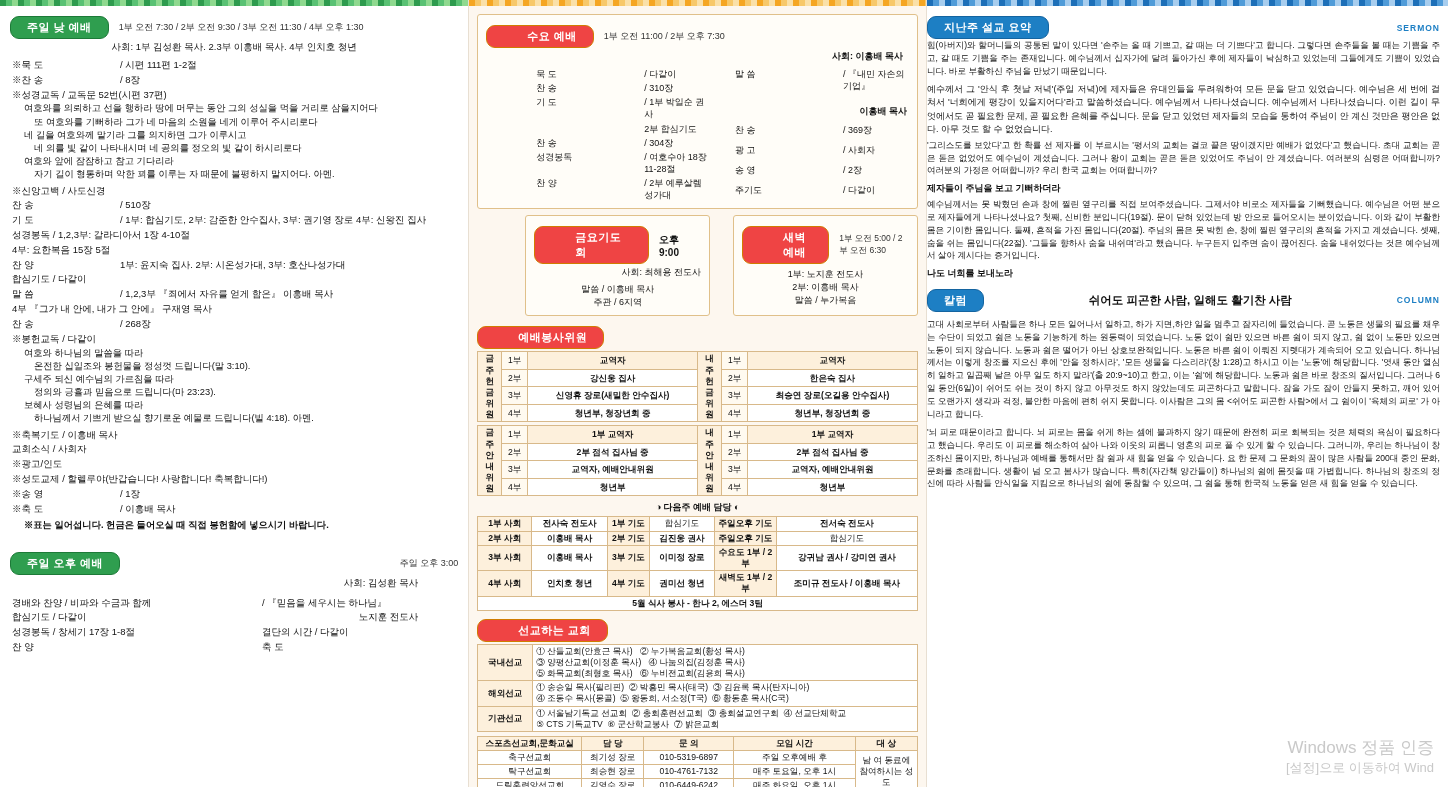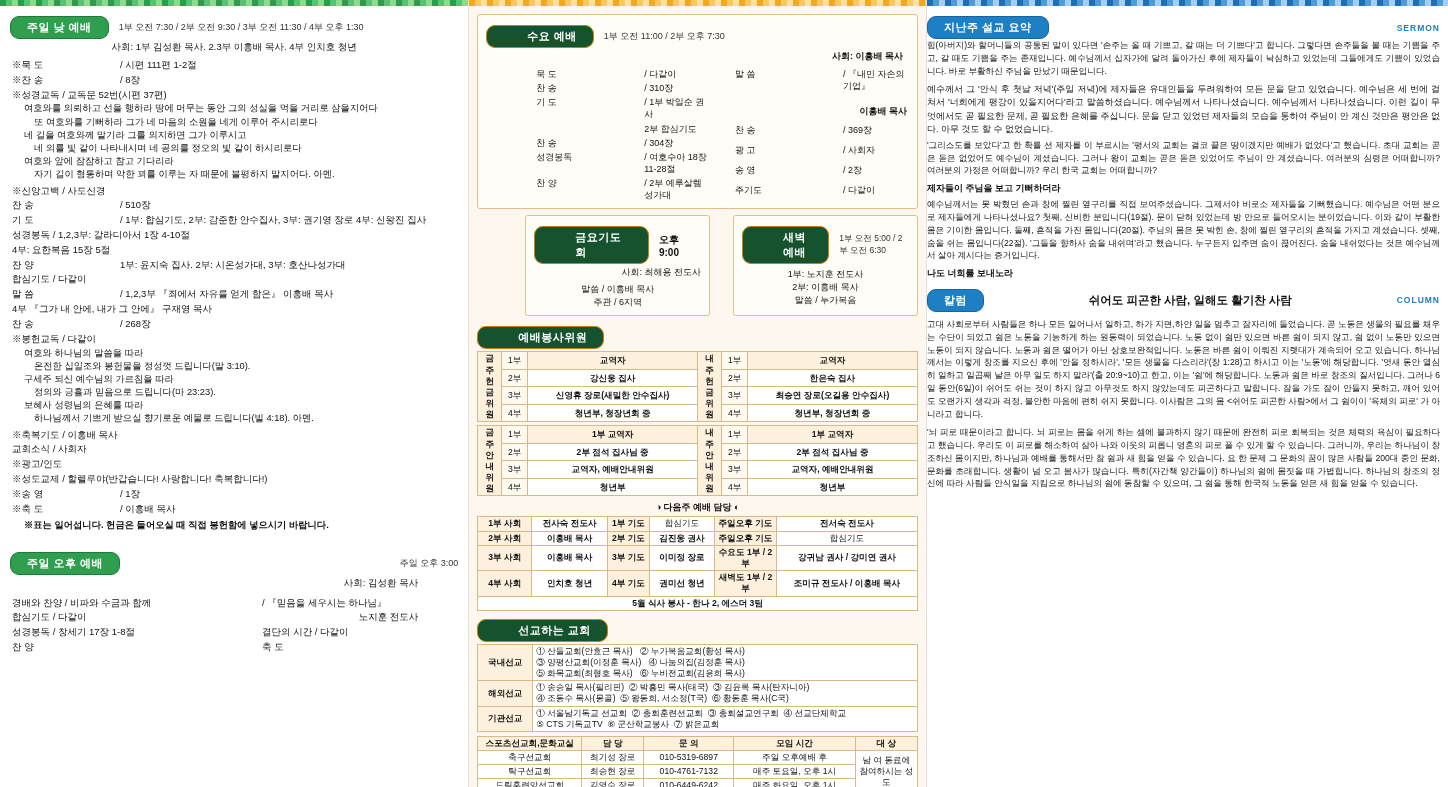--- a/index.html
+++ b/index.html
@@ -26,21 +26,21 @@
   .stripe-green { background:repeating-linear-gradient(90deg,#2e9b4e 0 6px,#59c173 6px 12px,#8fd98f 12px 18px); }
   .stripe-orange{ background:repeating-linear-gradient(90deg,#f5a623 0 6px,#f7c86a 6px 12px,#fae0a8 12px 18px); }
   .stripe-blue  { background:repeating-linear-gradient(90deg,#1d6fb8 0 6px,#4f9bd8 6px 12px,#a7cdee 12px 18px); }
 
   
   .pill {
     display:inline-block; color:#fff; font-weight:bold; font-size:11px;
     padding:3px 16px; border-radius:9px; letter-spacing:0.5px;
   }
   .pill-green { background:#2f9e4f; border:1px solid #1d7a38; }
-  .pill-orange{ background:#14532d; border:1px solid #d07c00;padding-left:40px; }
+  .pill-orange{ background:#ef4444; border:1px solid #d07c00;padding-left:40px; }
   .pill-blue  { background:#1d7fc4; border:1px solid #1464a0; }
   .pill-row { display:flex; align-items:center; gap:10px; margin:4px 0 2px 0; }
 
   .meta-right { font-size:9px; color:#333; }
   .tiny { font-size:8.5px; }
 
   .lead { text-align:center; font-size:9.5px; margin:2px 0 4px 0; }
 
   
   .os { width:100%; border-collapse:collapse; font-size:9.5px; }
@@ -540,13 +540,17 @@
       <span class="pill pill-blue">칼럼</span>
       <span class="col-headline">쉬어도 피곤한 사람, 일해도 활기찬 사람</span>
       <span class="sermon-tag">COLUMN</span>
     </div>
     <div class="body-text mt6">
       <p>고대 사회로부터 사람들은 하나 모든 일어나서 일하고, 하가 지면,하얀 일을 멈추고 잠자리에 들었습니다. 곧 노동은 생물의 필요를 채우는 수단이 되었고 쉼은 노동을 기능하게 하는 원동력이 되었습니다. 노동 없이 쉼만 있으면 바른 쉼이 되지 않고, 쉼 없이 노동만 있으면 노동이 되지 않습니다. 노동과 쉼은 떨어가 아닌 상호보완적입니다. 노동은 바른 쉼이 이뤄진 지렛대가 계속되어 오고 있습니다. 하나님께서는 이렇게 창조를 지으신 후에 '안을 정하시라', '모든 생물을 다스리라'(창 1:28)고 하시고 이는 '노동'에 해당합니다. '엿새 동안 열심히 일하고 일곱째 날은 아무 일도 하지 말라'(출 20:9~10)고 한고, 이는 '쉼'에 해당합니다. 노동과 쉼은 바로 창조의 질서입니다. 그러나 6일 동안(6일)이 쉬어도 쉬는 것이 하지 않고 아무것도 하지 않았는데도 피곤하다고 말합니다. 잠을 가도 잠이 안들지 못하고, 깨어 있어도 오랜가지 생각과 걱정, 불안한 마음에 편히 쉬지 못합니다. 이사람은 그의 몸 &lt;쉬어도 피곤한 사람&gt;에서 그 쉼이이 '육체의 피로' 가 아니라고 합니다.</p>
       <p>'뇌 피로 때문이라고 합니다. 뇌 피로는 몸을 쉬게 하는 셈에 불과하지 않기 때문에 완전히 피로 회복되는 것은 체력의 욕심이 필요하다고 했습니다. 우리도 이 피로를 해소하여 삼아 나와 이웃의 피롭니 영혼의 피로 풀 수 있게 할 수 있습니다. 그러니까, 우리는 하나님이 창조하신 몸이지만, 하나님과 예배를 통해서만 참 쉼과 새 힘을 얻을 수 있습니다. 요 한 문제 그 문화의 꿈이 많은 사람들 200대 중인 문화, 문화를 초래합니다. 생활이 넘 오고 봄사가 많습니다. 특히(자간책 양간들이) 하나님의 쉼에 몸짓을 때 가볍힙니다. 하나님의 창조의 정신에 따라 사람들 안식일을 지킴으로 하나님의 쉼에 동참할 수 있으며, 그 쉼을 통해 한국적 노동을 얻은 새 힘을 얻을 수 있습니다.</p>
     </div>
   </div>
 
+  <div class="wm">
+    <div class="l1">Windows 정품 인증</div>
+    <div class="l2">[설정]으로 이동하여 Wind</div>
+  </div>
 </div>
 
 </body></html>

